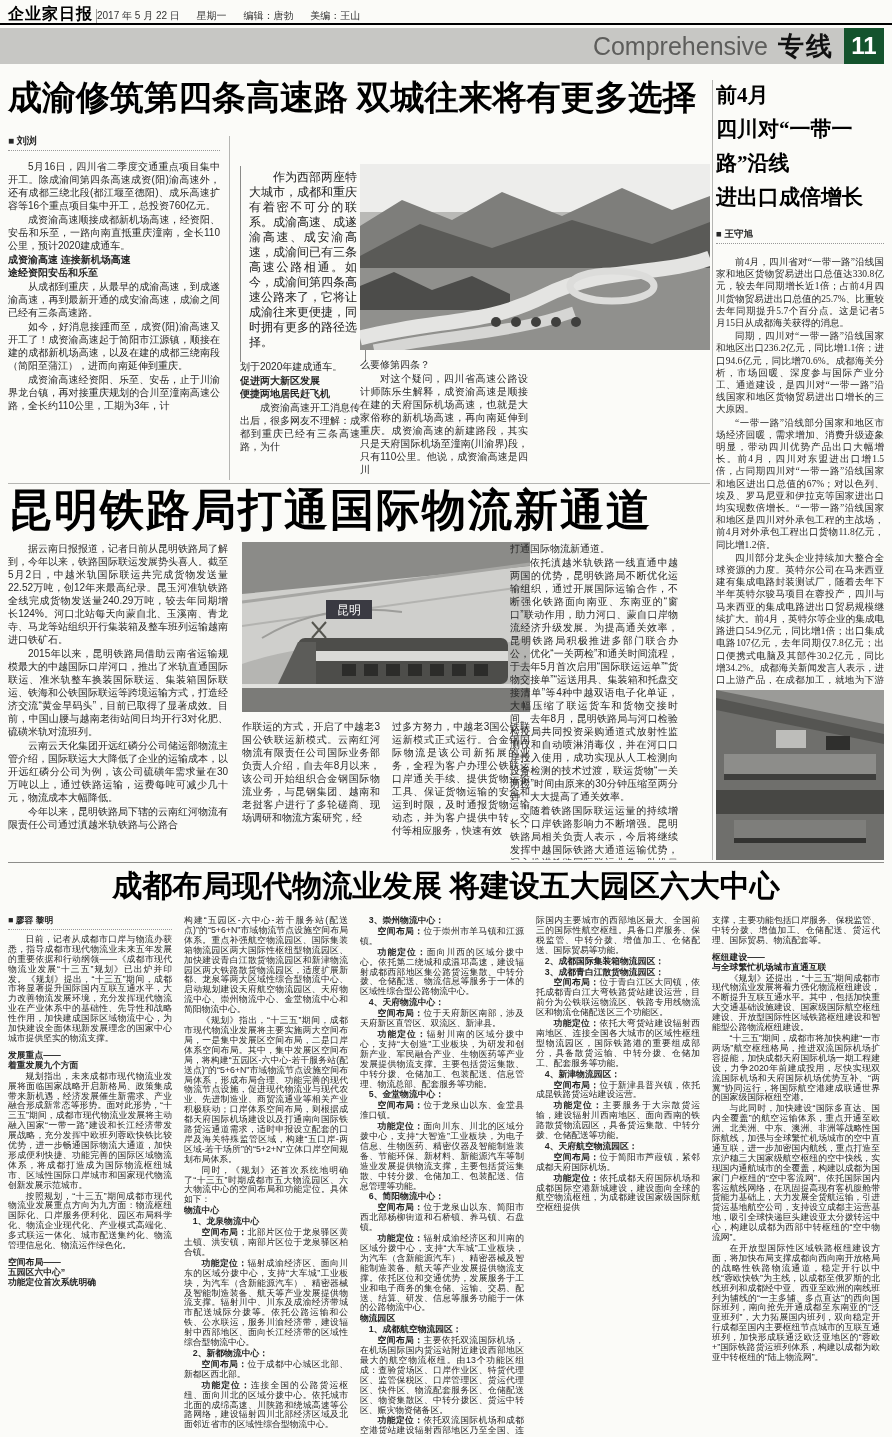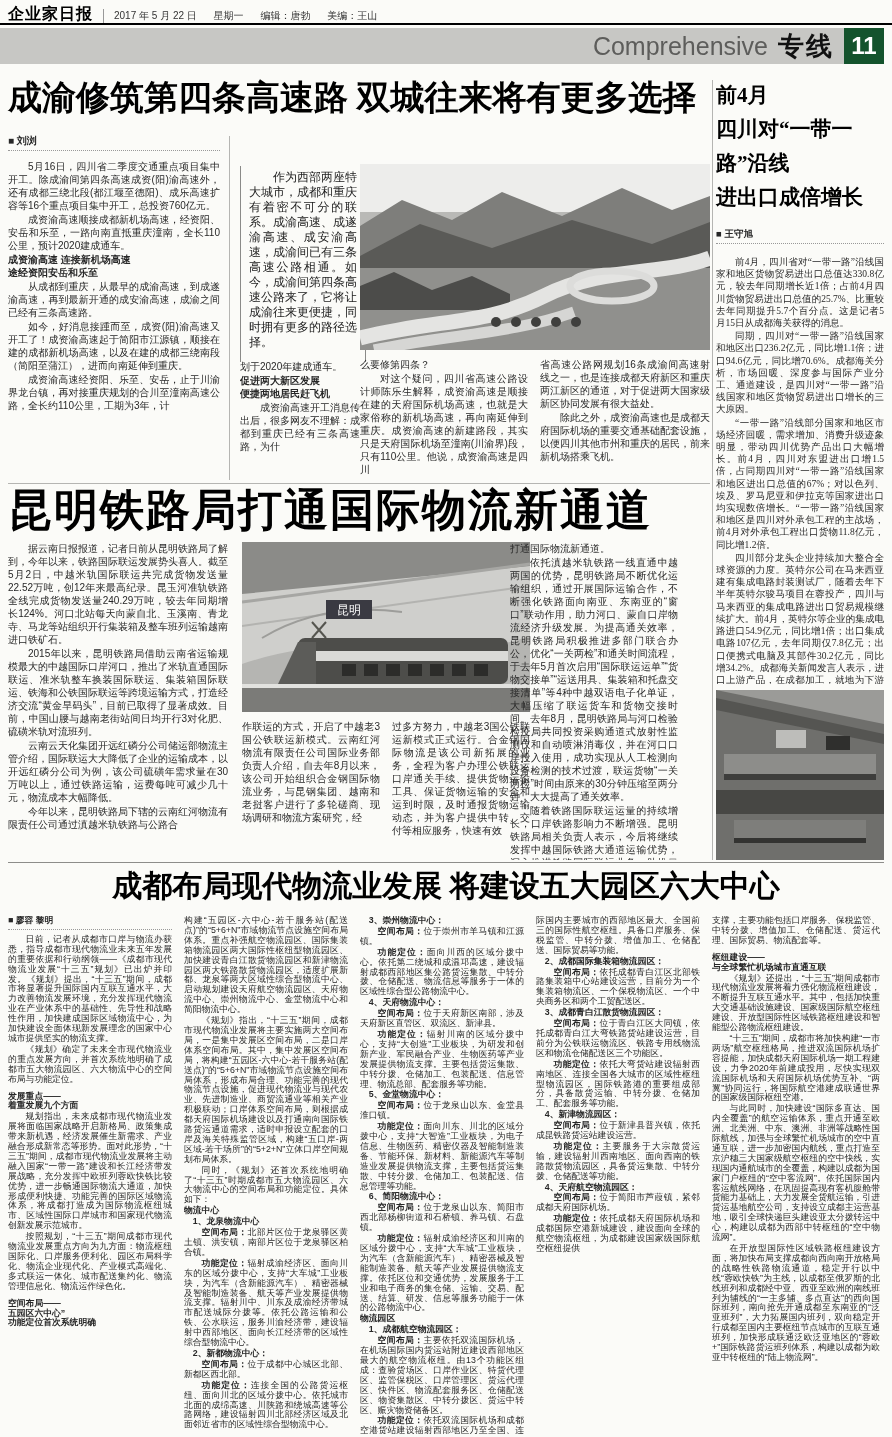--- a/index.html
+++ b/index.html
@@ -1,21 +1,21 @@
 <!DOCTYPE html>
 <html><head>
 <meta charset="utf-8">
 <style>
   html,body{margin:0;padding:0;background:#dddcd8;}
   #page{position:relative;width:892px;height:1437px;background:#fbfbf8;overflow:hidden;
         font-family:"Liberation Sans",sans-serif;color:#222;}
   
   #mast{position:absolute;left:8px;top:4px;right:8px;height:18px;display:flex;align-items:baseline;}
   .paper{font-family:"Liberation Serif",serif;font-weight:bold;font-size:16px;color:#000;letter-spacing:1px;}
-  .mastinfo{font-size:10px;color:#333;margin-left:10px;padding-left:10px;border-left:1px solid #999;}
+  .mastinfo{font-size:10px;color:#333;margin-left:3px;border-left:1px solid #999;}
   .mastinfo span{margin-right:14px;}
   #topline{position:absolute;left:0;top:23px;width:892px;height:2px;background:#000;}
   
   #banner{position:absolute;left:0;top:28px;width:884px;height:36px;background:#c7c7c4;}
   #banner .wrap{position:absolute;right:50px;top:0;height:36px;display:flex;align-items:center;}
   .sec-en{font-size:25px;color:#5d5d5b;margin-right:10px;}
   .sec-cn{font-size:26px;font-weight:bold;color:#111;letter-spacing:2px;}
   #pagebox{position:absolute;right:0;top:0;width:40px;height:36px;background:#14532d;color:#fff;
            font-size:24px;font-weight:bold;display:flex;align-items:center;justify-content:center;}
   
@@ -126,24 +126,20 @@
             <circle cx="176" cy="158" r="5"></circle>
           <circle cx="196" cy="158" r="5"></circle>
             <circle cx="216" cy="158" r="5"></circle>
         </g>
       </svg>
     </div>
 
     <div class="col bodytext" style="left:352px;top:282px;width:168px;height:122px;">
       <p class="noind">么要修第四条？</p>
       <p>对这个疑问，四川省高速公路设计师陈乐生解释，成资渝高速是顺接在建的天府国际机场高速，也就是大家俗称的新机场高速，再向南延伸到重庆。成资渝高速的新建路段，其实只是天府国际机场至潼南(川渝界)段，只有110公里。他说，成资渝高速是四川</p>
-    </div>
-    <div class="col bodytext" style="left:532px;top:282px;width:170px;height:122px;">
-      <p class="noind">省高速公路网规划16条成渝间高速射线之一，也是连接成都天府新区和重庆两江新区的通道，对于促进两大国家级新区协同发展有很大益处。</p>
-      <p>除此之外，成资渝高速也是成都天府国际机场的重要交通基础配套设施，以便四川其他市州和重庆的居民，前来新机场搭乘飞机。</p>
     </div>
   </div>
 
   <div class="vrule" style="left:712px;top:80px;height:780px;"></div>
   <div id="belt">
     <p class="t">前4月</p>
     <p class="t">四川对“一带一路”沿线</p>
     <p class="t">进出口成倍增长</p>
     <div class="bodytext" style="margin-top:14px;">
       <p class="author noind">■ 王守旭</p>
@@ -225,21 +221,20 @@
     </div>
   </div>
 
   <div class="hrule" style="left:8px;top:862px;width:876px;background:#8d8d8a;"></div>
   <div id="art3">
     <h1>成都布局现代物流业发展 将建设五大园区六大中心</h1>
 
     <div class="col bodytext" style="left:0;top:50px;width:164px;height:518px;">
       <p class="author noind" style="margin-bottom:5px;">■ 廖容 黎明</p>
       <p>日前，记者从成都市口岸与物流办获悉，指导成都市现代物流业未来五年发展的重要依据和行动纲领——《成都市现代物流业发展“十三五”规划》已出炉并印发。《规划》提出，“十三五”期间，成都市将显著提升国际国内互联互通水平，大力改善物流发展环境，充分发挥现代物流业在产业体系中的基础性、先导性和战略性作用，加快建成国际区域物流中心，为加快建设全面体现新发展理念的国家中心城市提供坚实的物流支撑。</p>
-      <p>《规划》确定了未来全市现代物流业的重点发展方向，并首次系统地明确了成都市五大物流园区、六大物流中心的空间布局与功能定位。</p>
       <p class="colhead secthead">发展重点——
 着重发展九个方面</p>
       <p>规划指出，未来成都市现代物流业发展将面临国家战略开启新格局、政策集成带来新机遇，经济发展催生新需求、产业融合形成新常态等形势。面对此形势，“十三五”期间，成都市现代物流业发展将主动融入国家“一带一路”建设和长江经济带发展战略，充分发挥中欧班列蓉欧快铁比较优势，进一步畅通国际物流大通道，加快形成便利快捷、功能完善的国际区域物流体系，将成都打造成为国际物流枢纽城市、区域性国际口岸城市和国家现代物流创新发展示范城市。</p>
       <p>按照规划，“十三五”期间成都市现代物流业发展重点方向为九方面：物流枢纽国际化、口岸服务便利化、园区布局科学化、物流企业现代化、产业模式高端化、多式联运一体化、城市配送集约化、物流管理信息化、物流运作绿色化。</p>
       <p class="colhead secthead">空间布局——
 五园区六中心”
 功能定位首次系统明确</p>
     </div>
 
     <div class="col bodytext" style="left:176px;top:50px;width:164px;height:518px;">
@@ -270,21 +265,20 @@
       <p><span class="lead">功能定位：</span><span>辐射成渝经济区和川南的区域分拨中心，支持“大车城”工业板块，为汽车（含新能源汽车）、精密器械及智能制造装备、航天等产业发展提供物流支撑。依托区位和交通优势，发展服务于工业和电子商务的集仓储、运输、交易、配送、结算、研发、信息等服务功能于一体的公路物流中心。</span></p>
       <p class="colhead">物流园区</p>
       <p class="ihead">1、成都航空物流园区：</p>
       <p><span class="lead">空间布局：</span><span>主要依托双流国际机场，在机场国际国内货运站附近建设西部地区最大的航空物流枢纽。由13个功能区组成：查验货场区、口岸作业区、特货代理区、监管保税区、口岸管理区、货运代理区、快件区、物流配套服务区、仓储配送区、物资集散区、中转分拨区、货运中转区、赈灾物资储备区。</span></p>
       <p><span class="lead">功能定位：</span><span>依托双流国际机场和成都空港货站建设辐射西部地区乃至全国、连接国</span></p>
     </div>
 
     <div class="col bodytext" style="left:528px;top:50px;width:164px;height:518px;">
       <p class="noind">际国内主要城市的西部地区最大、全国前三的国际性航空枢纽。具备口岸服务、保税监管、中转分拨、增值加工、仓储配送、国际贸易等功能。</p>
       <p class="ihead">2、成都国际集装箱物流园区：</p>
-      <p><span class="lead">空间布局：</span><span>依托成都青白江区北部铁路集装箱中心站建设运营，目前分为一个集装箱物流区、一个保税物流区、一个中央商务区和两个工贸配送区。</span></p>
       <p class="ihead">3、成都青白江散货物流园区：</p>
       <p><span class="lead">空间布局：</span><span>位于青白江区大同镇，依托成都青白江大弯铁路货站建设运营，目前分为公铁联运物流区、铁路专用线物流区和物流仓储配送区三个功能区。</span></p>
       <p><span class="lead">功能定位：</span><span>依托大弯货站建设辐射西南地区、连接全国各大城市的区域性枢纽型物流园区，国际铁路港的重要组成部分，具备散货运输、中转分拨、仓储加工、配套服务等功能。</span></p>
       <p class="ihead">4、新津物流园区：</p>
       <p><span class="lead">空间布局：</span><span>位于新津县普兴镇，依托成昆铁路货运站建设运营。</span></p>
       <p><span class="lead">功能定位：</span><span>主要服务于大宗散货运输，建设辐射川西南地区、面向西南的铁路散货物流园区，具备货运集散、中转分拨、仓储配送等功能。</span></p>
       <p class="ihead">4、天府航空物流园区：</p>
       <p><span class="lead">空间布局：</span><span>位于简阳市芦葭镇，紧邻成都天府国际机场。</span></p>
       <p><span class="lead">功能定位：</span><span>依托成都天府国际机场和成都国际空港新城建设，建设面向全球的航空物流枢纽，为成都建设国家级国际航空枢纽提供</span></p>
     </div>

